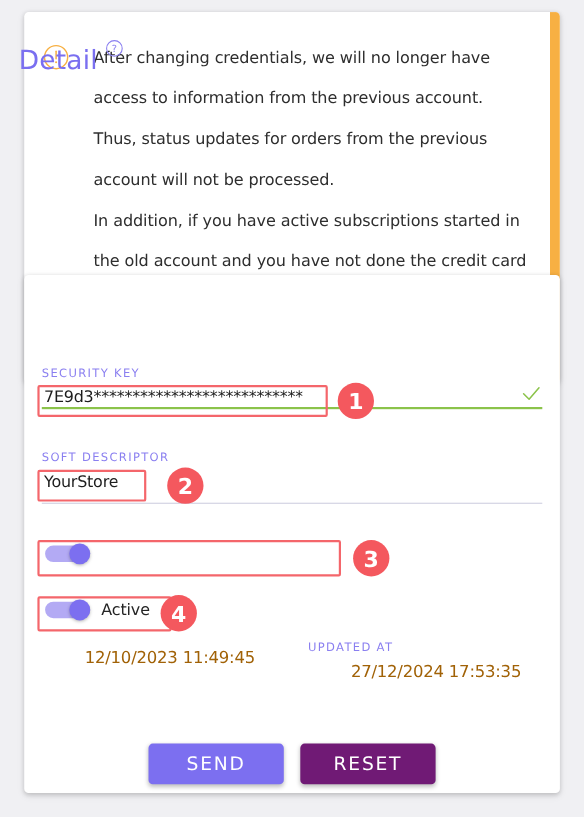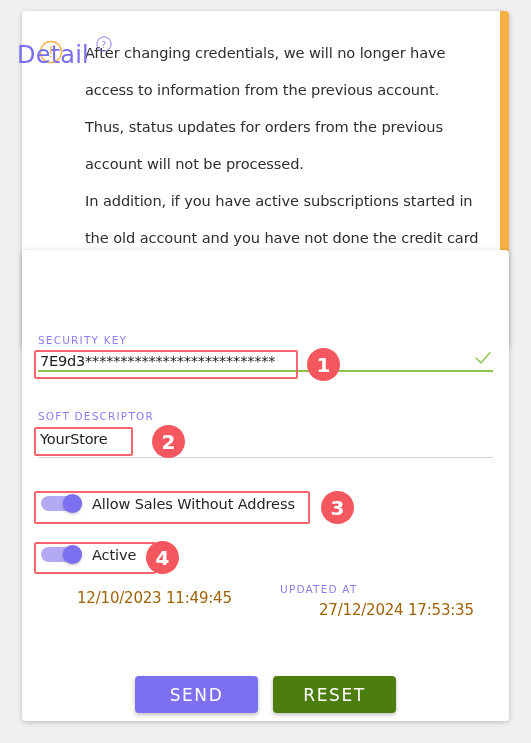--- a/index.html
+++ b/index.html
@@ -228,21 +228,21 @@
     font-size: 17px;
     letter-spacing: 1.6px;
     font-family: "DejaVu Sans", sans-serif;
     cursor: pointer;
     box-shadow: 0 2px 4px rgba(0,0,0,0.25);
     display: flex;
     align-items: center;
     justify-content: center;
   }
   .btn-send { background: #7c6ff0; }
-  .btn-reset { background: #4d7c0f; }
+  .btn-reset { background: #701a75; }
 
   
   .anno-box {
     position: absolute;
     border: 2.5px solid #f4666b;
     border-radius: 2px;
     pointer-events: none;
   }
   .anno-box.b1 { left: 34px; top: 350px; width: 264px; height: 29px; }
   .anno-box.b2 { left: 34px; top: 427px; width: 99px; height: 29px; }
@@ -317,21 +317,20 @@
   <div class="field-label soft-label">SOFT DESCRIPTOR</div>
   <div class="field-value soft-input">YourStore</div>
   <div class="soft-underline"></div>
 </div>
 
 <div class="toggle-row row1">
   <span class="switch">
     <span class="switch-track"></span>
     <span class="switch-knob"></span>
   </span>
-  <span class="toggle-label">Allow Sales Without Address</span>
 </div>
 
 <div class="toggle-row row2">
   <span class="switch">
     <span class="switch-track"></span>
     <span class="switch-knob"></span>
   </span>
   <span class="toggle-label">Active</span>
 </div>
 

